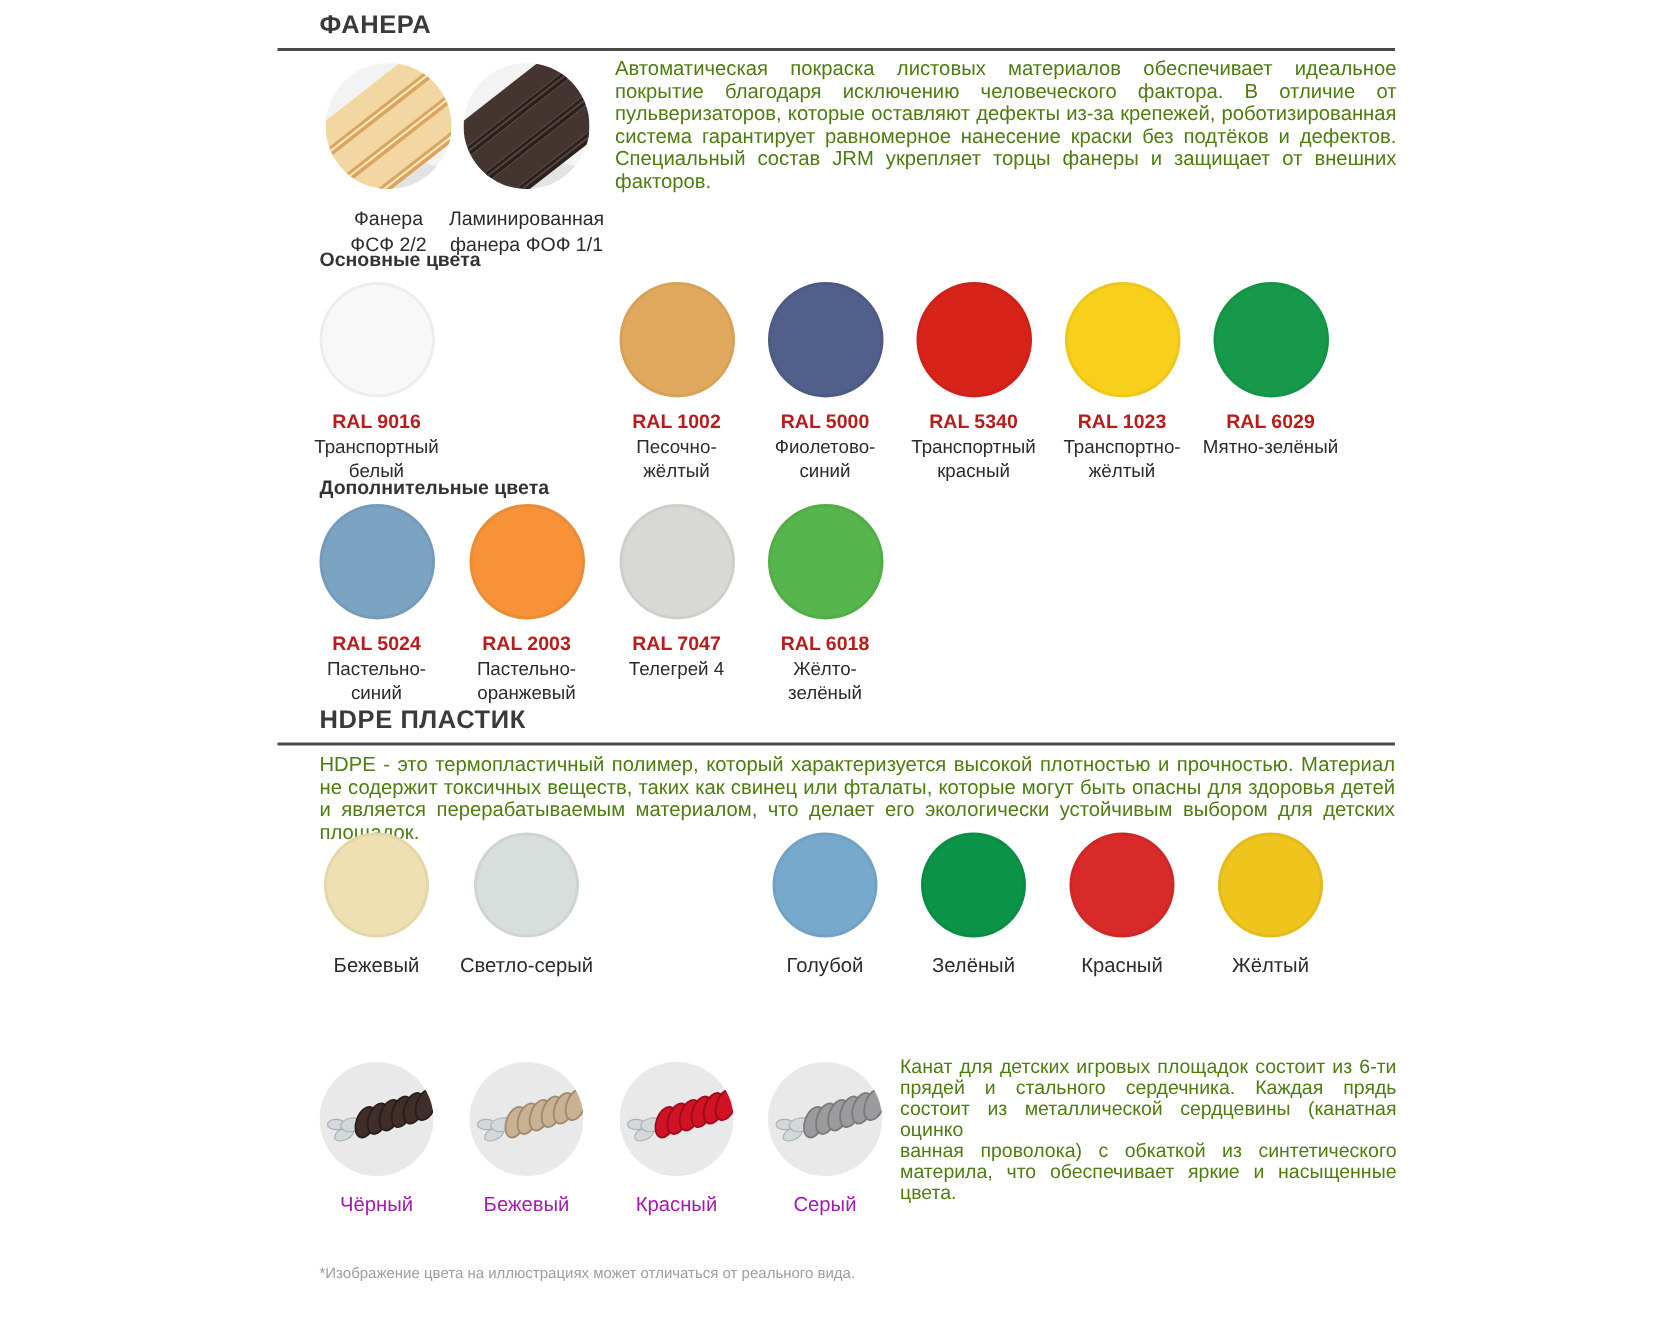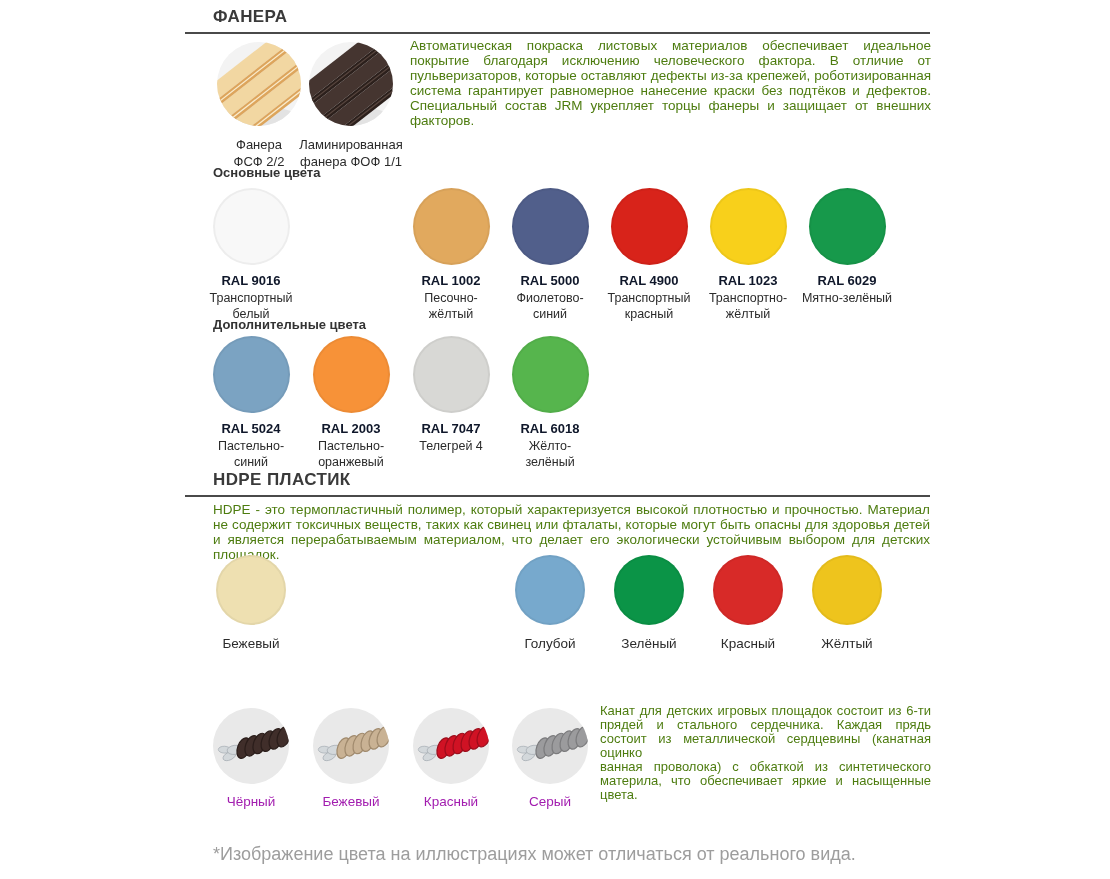--- a/index.html
+++ b/index.html
@@ -17,30 +17,30 @@
   .pre { white-space:pre-line; }
 
   .row-label { position:absolute; left:173px; font-size:13px; font-weight:bold; color:#333333; }
 
   .cell { position:absolute; width:100px; text-align:center; }
   .swatch {
     width:77px; height:77px; border-radius:50%; margin:0 auto;
     box-shadow: inset 0 0 0 2px rgba(0,0,0,0.045);
   }
   .swatch.small { width:70px; height:70px; }
-  .code { margin-top:8px; font-size:13px; font-weight:bold; color:#0f172a; }
+  .code { margin-top:8px; font-size:13px; font-weight:bold; color:#b91c1c; }
   .cname { margin-top:2px; font-size:12.5px; line-height:16px; color:#2b2b2b; white-space:pre-line; }
   .one-line-name { margin-top:11px; font-size:13.5px; color:#2b2b2b; }
 
   .fig-cell { position:absolute; text-align:center; }
   .fig-label { margin-top:6px; font-size:13px; line-height:17px; color:#2b2b2b; white-space:pre-line; }
 
   .rope-label { margin-top:6px; font-size:13.5px; color:#a21caf; }
 
-  .footnote { position:absolute; left:173px; top:844px; font-size:18px; color:#9d9d9d; }
+  .footnote { position:absolute; left:173px; top:844px; font-size:10px; color:#9d9d9d; }
 </style>
 </head>
 <body>
 
 <div class="page">
 
   <div class="section-title" style="top:6px">ФАНЕРА</div>
 
   <div class="fig-cell" style="left:167px; top:42px; width:104px">
     <svg viewBox="0 0 100 100" width="84" height="84">
@@ -125,21 +125,21 @@
 жёлтый</div>
   </div>
   <div class="cell" style="left:460px; top:188px">
     <div class="swatch" style="background: rgb(81, 95, 139);"></div>
     <div class="code">RAL 5000</div>
     <div class="cname">Фиолетово-
 синий</div>
   </div>
   <div class="cell" style="left:559px; top:188px">
     <div class="swatch" style="background: rgb(216, 35, 26);"></div>
-    <div class="code">RAL 4900</div>
+    <div class="code">RAL 5340</div>
     <div class="cname">Транспортный
 красный</div>
   </div>
   <div class="cell" style="left:658px; top:188px">
     <div class="swatch" style="background: rgb(248, 208, 27);"></div>
     <div class="code">RAL 1023</div>
     <div class="cname">Транспортно-
 жёлтый</div>
   </div>
   <div class="cell" style="left:757px; top:188px">
@@ -173,20 +173,24 @@
     <div class="cname">Жёлто-
 зелёный</div>
   </div>
 
   <div class="section-title" style="top:469px">HDPE ПЛАСТИК</div>
   <div class="para" style="left:173px; top:502px; width:717px">HDPE - это термопластичный полимер, который характеризуется высокой плотностью и прочностью. Материал не содержит токсичных веществ, таких как свинец или фталаты, которые могут быть опасны для здоровья детей и является перерабатываемым материалом, что делает его экологически устойчивым выбором для детских площадок.</div>
 
   <div class="cell" style="left:161px; top:555px">
     <div class="swatch small" style="background: rgb(238, 224, 177);"></div>
     <div class="one-line-name">Бежевый</div>
+  </div>
+  <div class="cell" style="left:261px; top:555px">
+    <div class="swatch small" style="background: rgb(215, 222, 219);"></div>
+    <div class="one-line-name">Светло-серый</div>
   </div>
   <div class="cell" style="left:460px; top:555px">
     <div class="swatch small" style="background: rgb(119, 169, 205);"></div>
     <div class="one-line-name">Голубой</div>
   </div>
   <div class="cell" style="left:559px; top:555px">
     <div class="swatch small" style="background: rgb(11, 148, 71);"></div>
     <div class="one-line-name">Зелёный</div>
   </div>
   <div class="cell" style="left:658px; top:555px">

